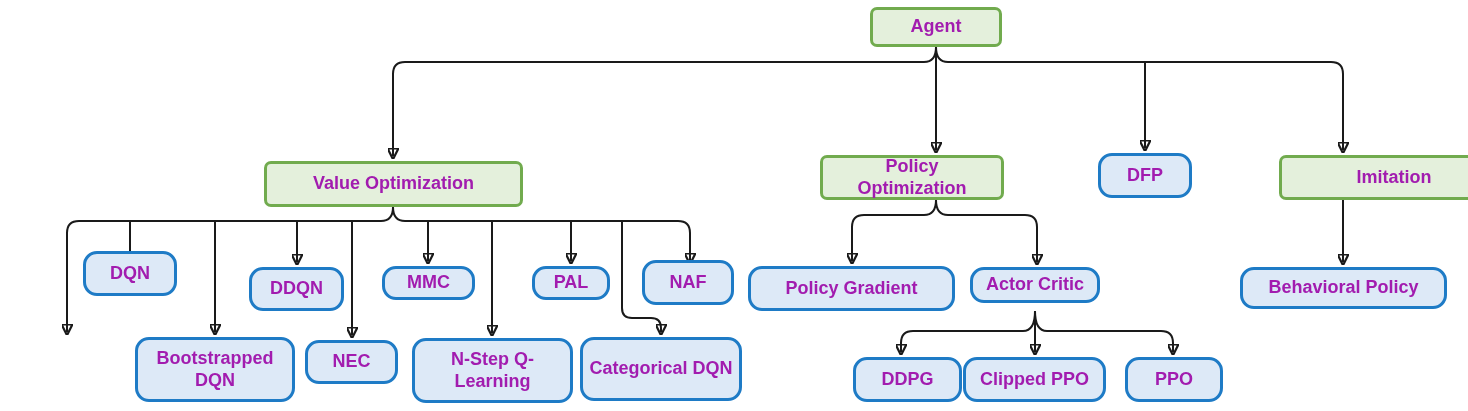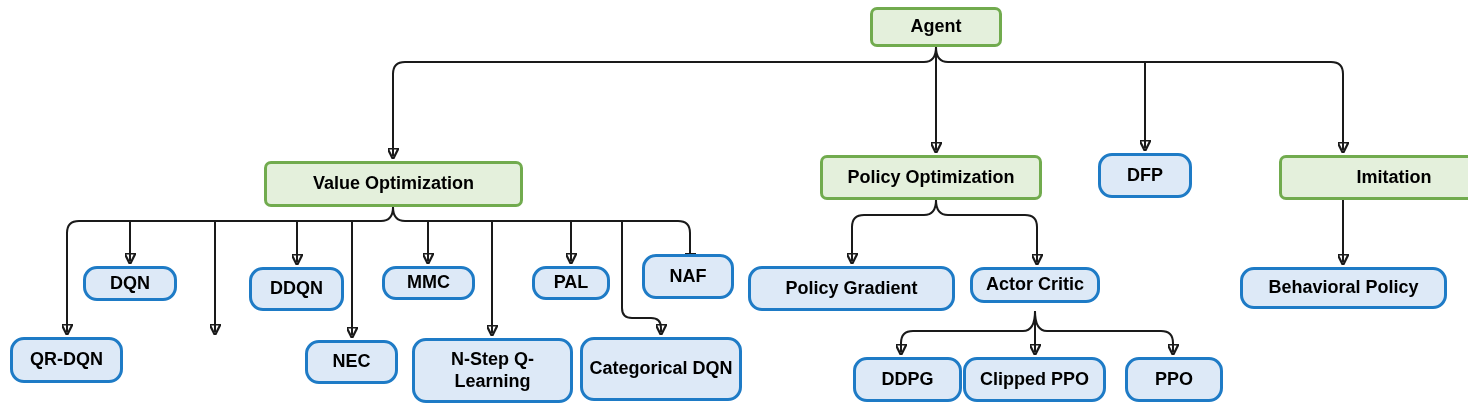--- a/index.html
+++ b/index.html
@@ -9,21 +9,21 @@
     background:#ffffff;
     font-family:"Liberation Sans", sans-serif;
     overflow:hidden;
   }
   #edges{position:absolute;left:0;top:0;width:1468px;height:411px;}
   #edges path{fill:none;stroke:#1a1a1a;stroke-width:2px;}
   .node{
     position:absolute;
     display:flex;align-items:center;justify-content:center;
     text-align:center;
-    font-weight:700;font-size:18px;line-height:1.22;color:#000000;
+    font-weight:700;font-size:18px;line-height:1.22;color:#a21caf;
     box-sizing:border-box;
     padding:14px 6px;
   }
   .node.category{
     background:#e4f0dc;
     border:3px solid #71ab4e;
     border-radius:7px;
   }
   .node.algorithm{
     background:#dde9f7;
@@ -69,58 +69,58 @@
     <path d="M1343,200 V262" marker-end="url(#arrow)"></path>
   </svg>
 
   <div class="node category" style="left:870px;top:7px;width:132px;height:40px">
     <span>Agent</span>
   </div>
 
   <div class="node category" style="left:264px;top:161px;width:259px;height:46px">
     <span>Value Optimization</span>
   </div>
-  <div class="node category" style="left:820px;top:155px;width:222px;height:45px">
+  <div class="node category" style="left:820px;top:155px;width:184px;height:45px">
     <span>Policy Optimization</span>
   </div>
   <div class="node algorithm" style="left:1098px;top:153px;width:94px;height:45px">
     <span>DFP</span>
   </div>
   <div class="node category" style="left:1279px;top:155px;width:230px;height:45px">
     <span>Imitation</span>
   </div>
 
-  <div class="node algorithm" style="left:83px;top:266px;width:94px;height:35px">
+  <div class="node algorithm" style="left:83px;top:251px;width:94px;height:45px">
     <span>DQN</span>
   </div>
   <div class="node algorithm" style="left:249px;top:267px;width:95px;height:44px">
     <span>DDQN</span>
   </div>
   <div class="node algorithm" style="left:382px;top:266px;width:93px;height:29px">
     <span>MMC</span>
   </div>
   <div class="node algorithm" style="left:532px;top:266px;width:78px;height:32px">
     <span>PAL</span>
   </div>
-  <div class="node algorithm" style="left:642px;top:254px;width:92px;height:45px">
+  <div class="node algorithm" style="left:642px;top:260px;width:92px;height:45px">
     <span>NAF</span>
   </div>
 
   <div class="node algorithm" style="left:748px;top:266px;width:207px;height:45px">
     <span>Policy Gradient</span>
   </div>
   <div class="node algorithm" style="left:970px;top:267px;width:130px;height:36px">
     <span>Actor Critic</span>
   </div>
   <div class="node algorithm" style="left:1240px;top:267px;width:207px;height:42px">
     <span>Behavioral Policy</span>
   </div>
 
-  <div class="node algorithm" style="left:10px;top:337px;width:113px;height:46px">
-    <span>QR-DQN</span>
+  <div class="node algorithm" style="left:135px;top:337px;width:160px;height:65px">
+    <span>Bootstrapped DQN</span>
   </div>
   <div class="node algorithm" style="left:305px;top:340px;width:93px;height:44px">
     <span>NEC</span>
   </div>
   <div class="node algorithm" style="left:412px;top:338px;width:161px;height:65px">
     <span>N-Step Q-Learning</span>
   </div>
   <div class="node algorithm" style="left:580px;top:337px;width:162px;height:64px">
     <span>Categorical DQN</span>
   </div>

